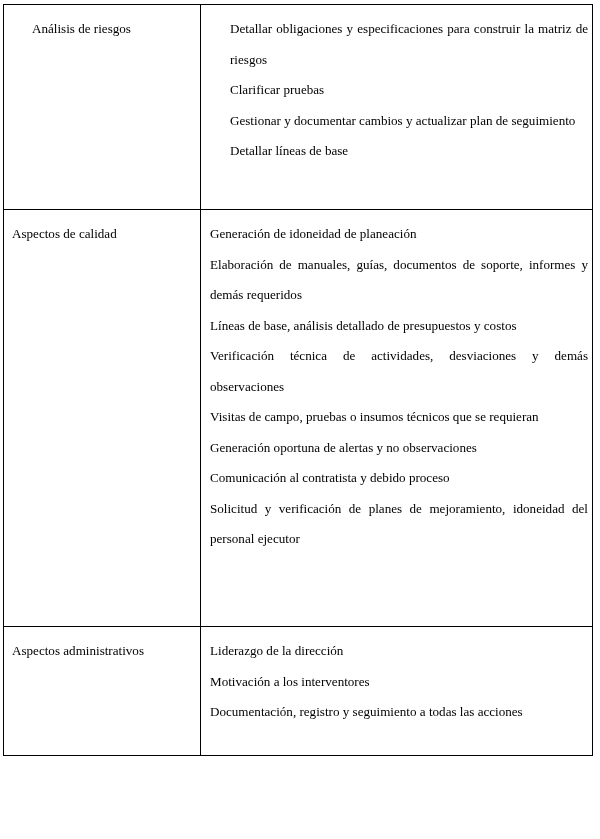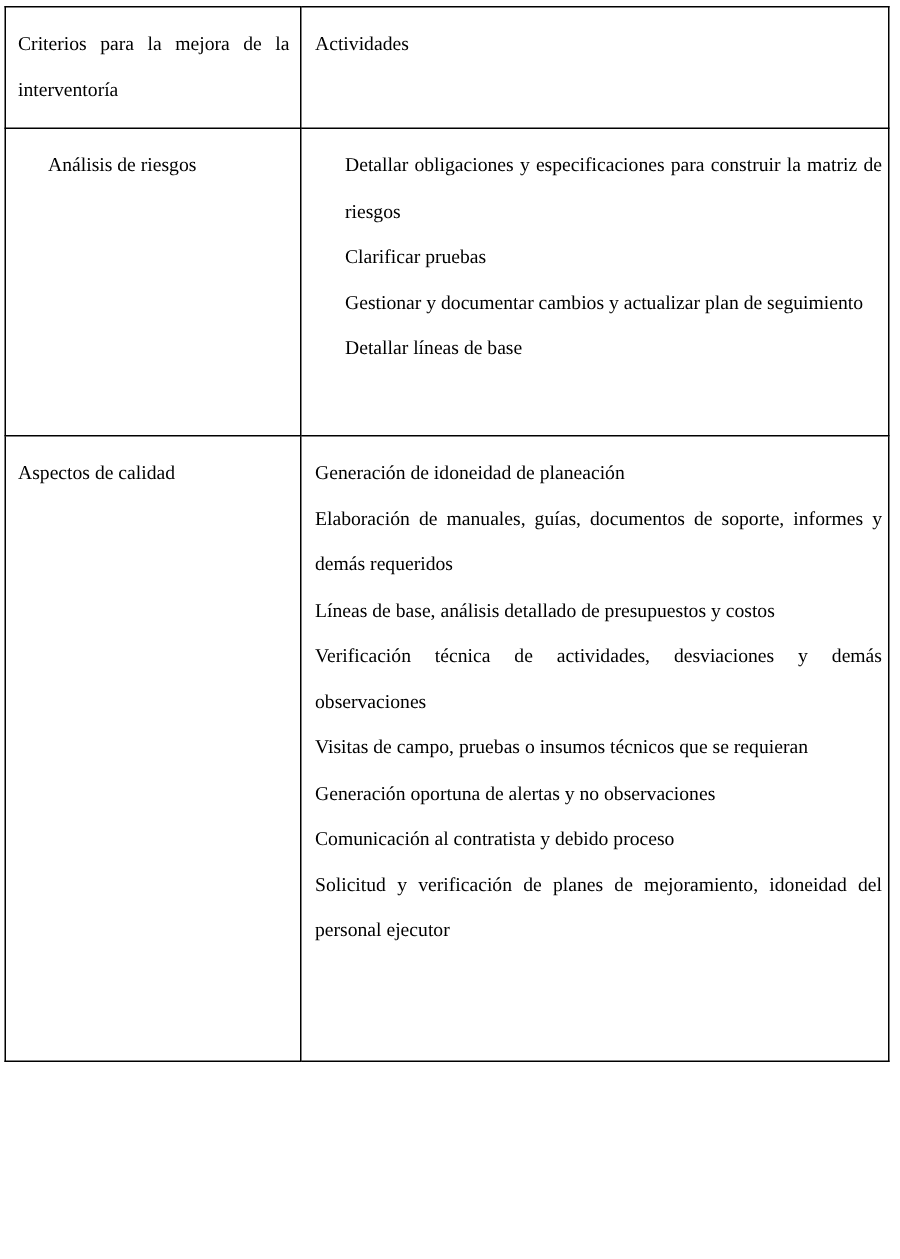--- a/index.html
+++ b/index.html
@@ -82,32 +82,20 @@
 <body>
 
 <div class="page">
   <div class="table-wrap">
     <table class="criteria-table">
       <colgroup>
         <col class="col-criterio">
         <col class="col-actividad">
       </colgroup>
       <tbody>
-        <tr class="header-row">
-          <td class="cell-criterio">
-            <div class="cell-inner">
-              <span class="criterio-label">Criterios para la mejora de la interventoría</span>
-            </div>
-          </td>
-          <td class="cell-actividad">
-            <div class="cell-inner">
-              <span class="criterio-label">Actividades</span>
-            </div>
-          </td>
-        </tr>
 
         <tr class="row-riesgos">
           <td class="cell-criterio">
             <div class="cell-inner">
               <span class="criterio-label">Análisis de riesgos</span>
             </div>
           </td>
           <td class="cell-actividad">
             <div class="cell-inner">
               <p class="item">Detallar obligaciones y especificaciones para construir la matriz de riesgos</p>
@@ -131,16 +119,30 @@
               <p class="item">Líneas de base, análisis detallado de presupuestos y costos</p>
               <p class="item">Verificación técnica de actividades, desviaciones y demás observaciones</p>
               <p class="item">Visitas de campo, pruebas o insumos técnicos que se requieran</p>
               <p class="item">Generación oportuna de alertas y no observaciones</p>
               <p class="item">Comunicación al contratista y debido proceso</p>
               <p class="item">Solicitud y verificación de planes de mejoramiento, idoneidad del personal ejecutor</p>
             </div>
           </td>
         </tr>
 
+        <tr class="row-admin">
+          <td class="cell-criterio">
+            <div class="cell-inner">
+              <span class="criterio-label">Aspectos administrativos</span>
+            </div>
+          </td>
+          <td class="cell-actividad">
+            <div class="cell-inner">
+              <p class="item">Liderazgo de la dirección</p>
+              <p class="item">Motivación a los interventores</p>
+              <p class="item">Documentación, registro y seguimiento a todas las acciones</p>
+            </div>
+          </td>
+        </tr>
       </tbody>
     </table>
   </div>
 </div>
 
 </body></html>

